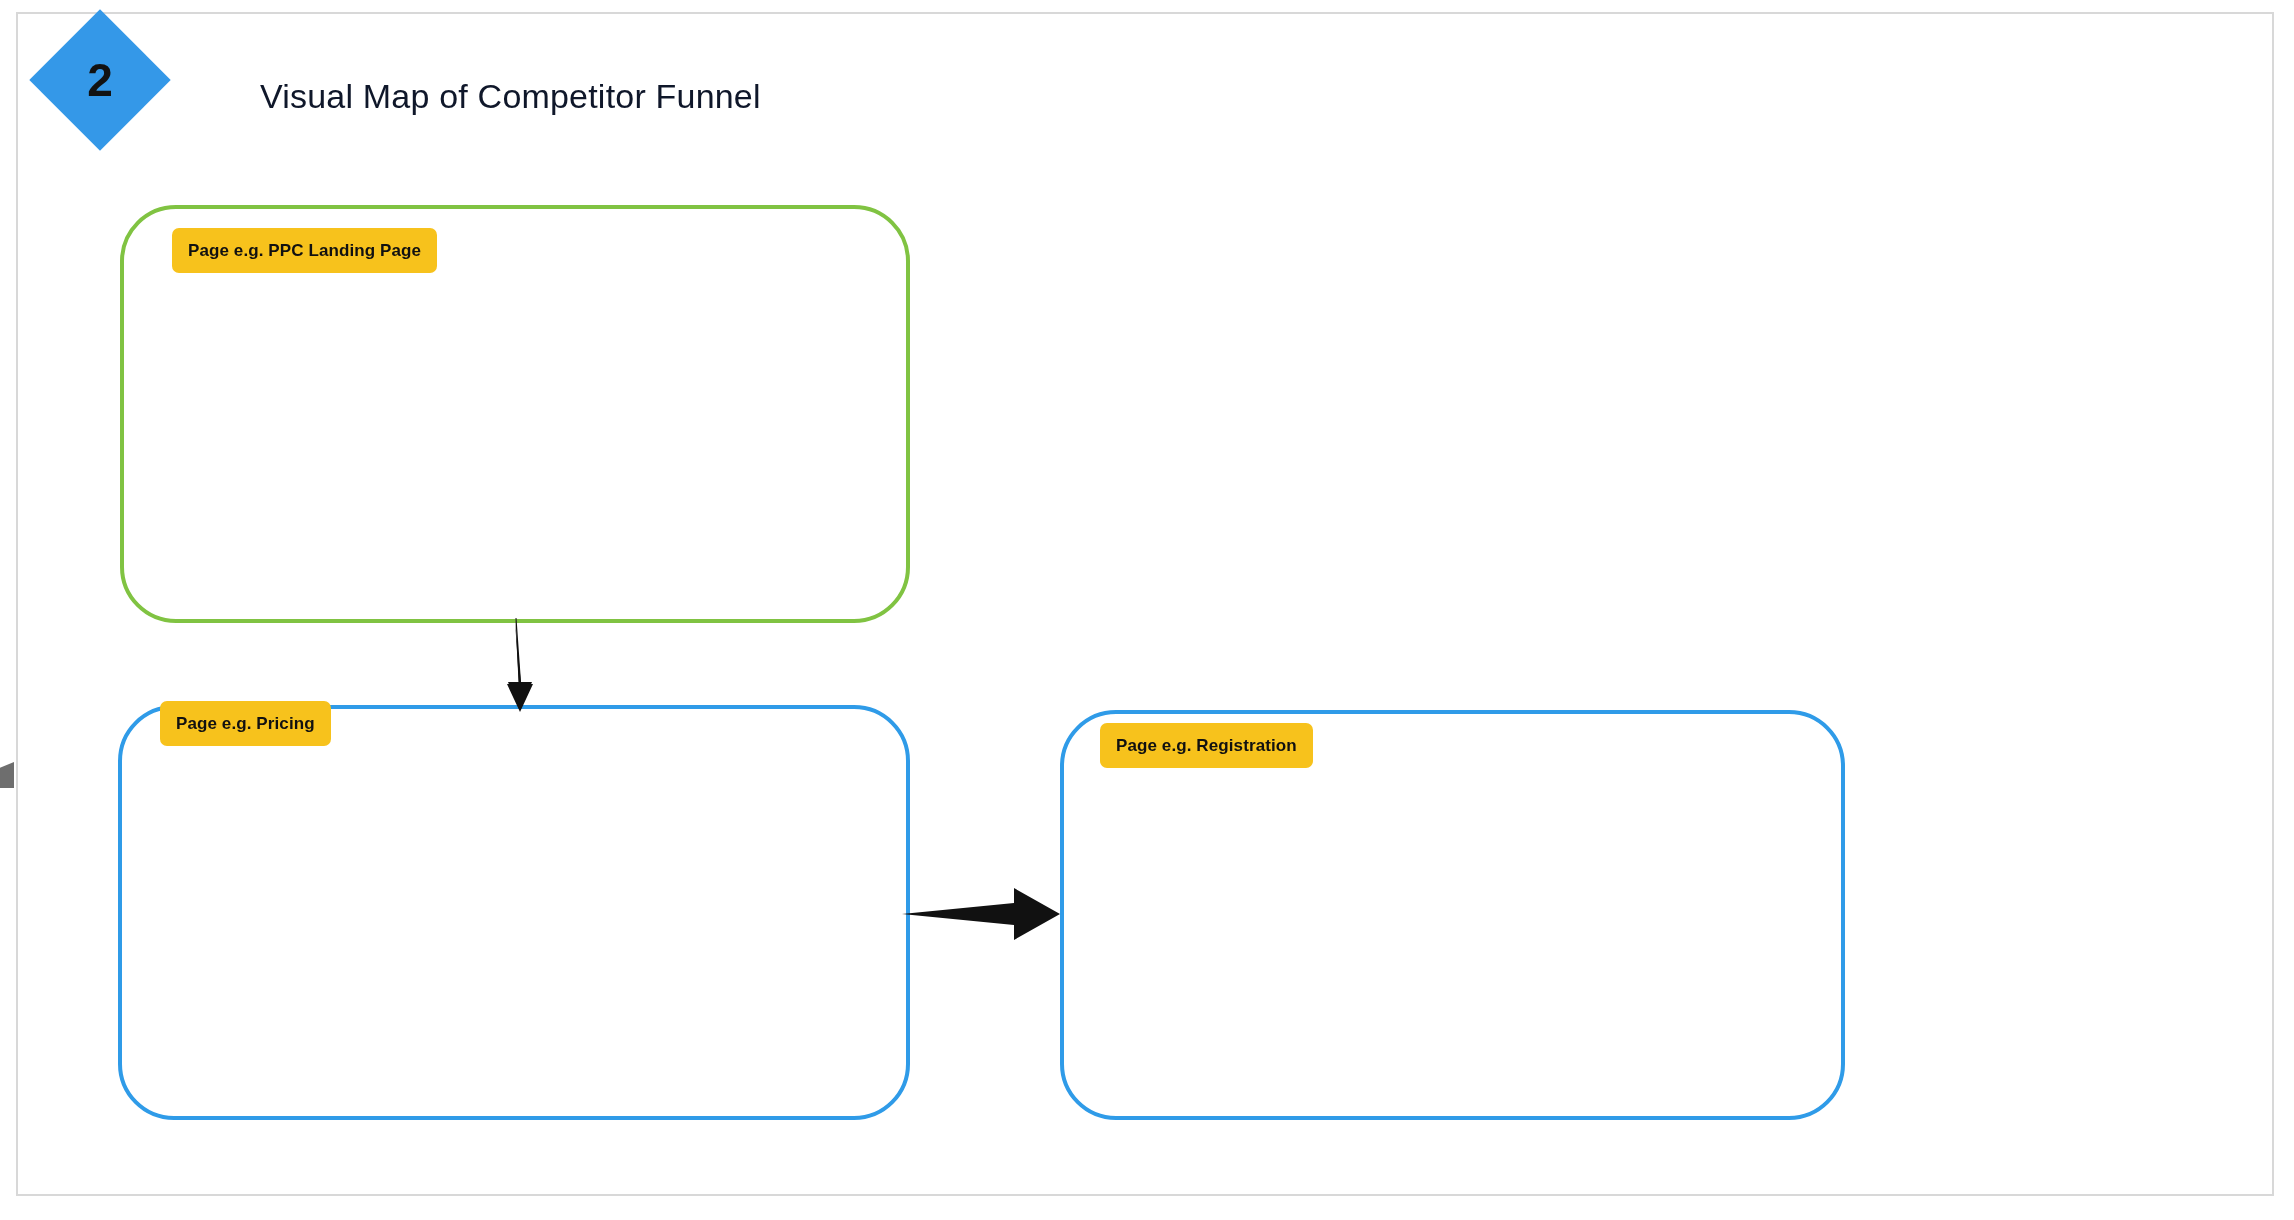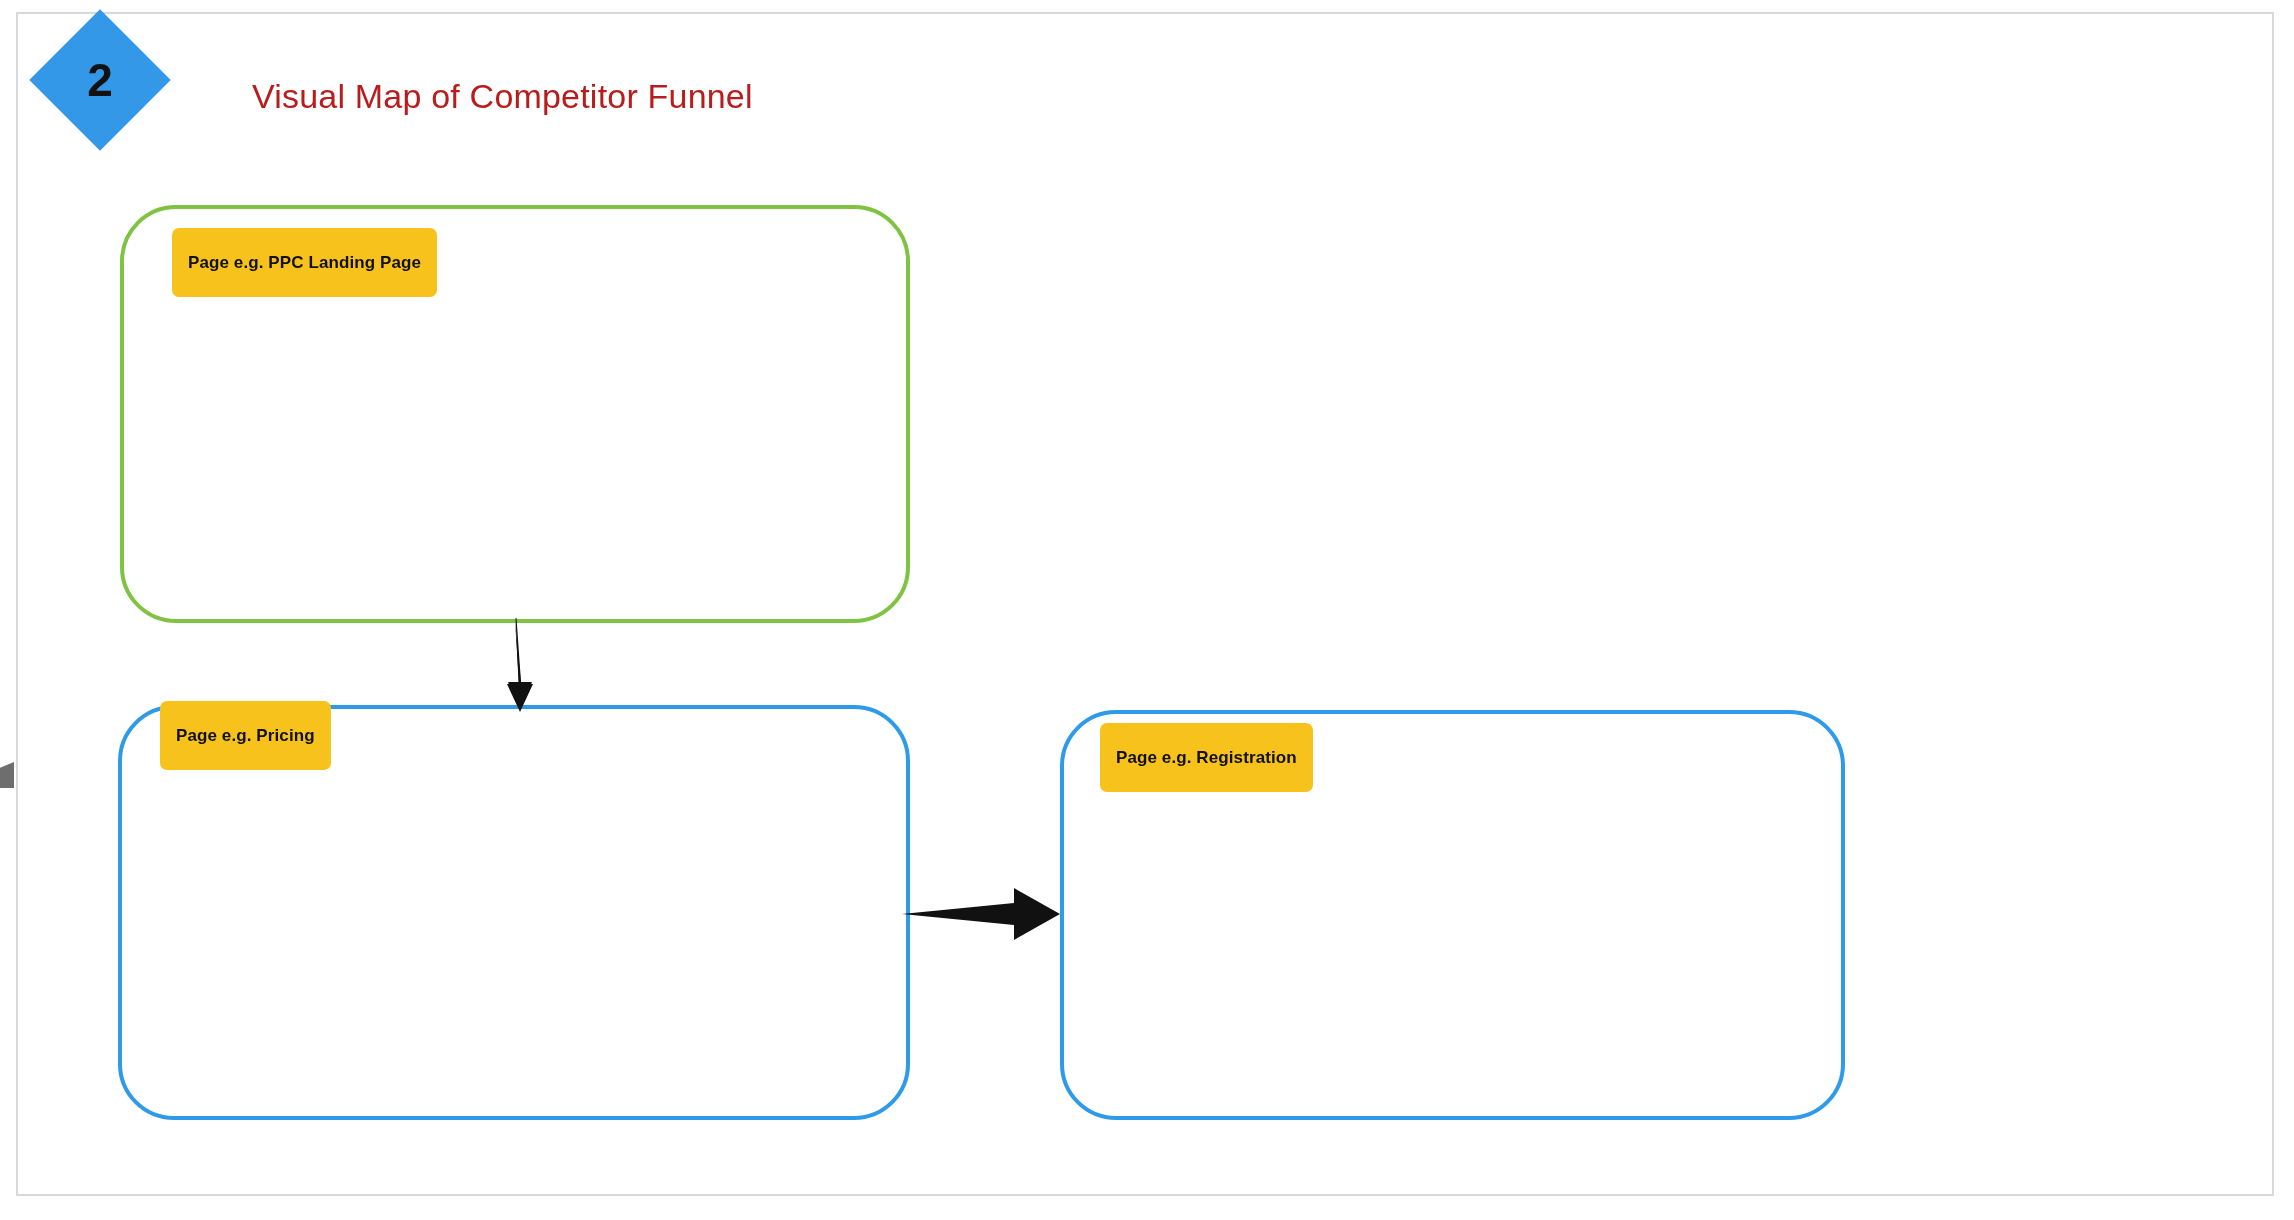--- a/index.html
+++ b/index.html
@@ -55,24 +55,24 @@
     display: flex;
     align-items: center;
     justify-content: center;
     font-size: 46px;
     font-weight: bold;
     color: #121212;
     line-height: 1;
   }
   .slide-title {
     position: absolute;
-    left: 252px;
+    left: 260px;
     top: 77px;
     font-size: 34px;
-    color: #b91c1c;
+    color: #0f172a;
     letter-spacing: 0.2px;
     white-space: nowrap;
   }
   
   .stage-box {
     position: absolute;
     box-sizing: border-box;
     border-width: 4px;
     border-style: solid;
     border-radius: 56px;
@@ -85,21 +85,21 @@
   .page-badge {
     position: absolute;
     background: #f7c21c;
     border-radius: 7px;
     color: #111111;
     font-size: 17px;
     font-weight: bold;
     display: flex;
     align-items: center;
     justify-content: center;
-    padding: 16px 16px;
+    padding: 4px 16px;
     height: 37px;
     white-space: nowrap;
     letter-spacing: 0.1px;
   }
   .arrow-svg { position: absolute; overflow: visible; }
 </style>
 </head>
 <body>
 
 <div id="app">

